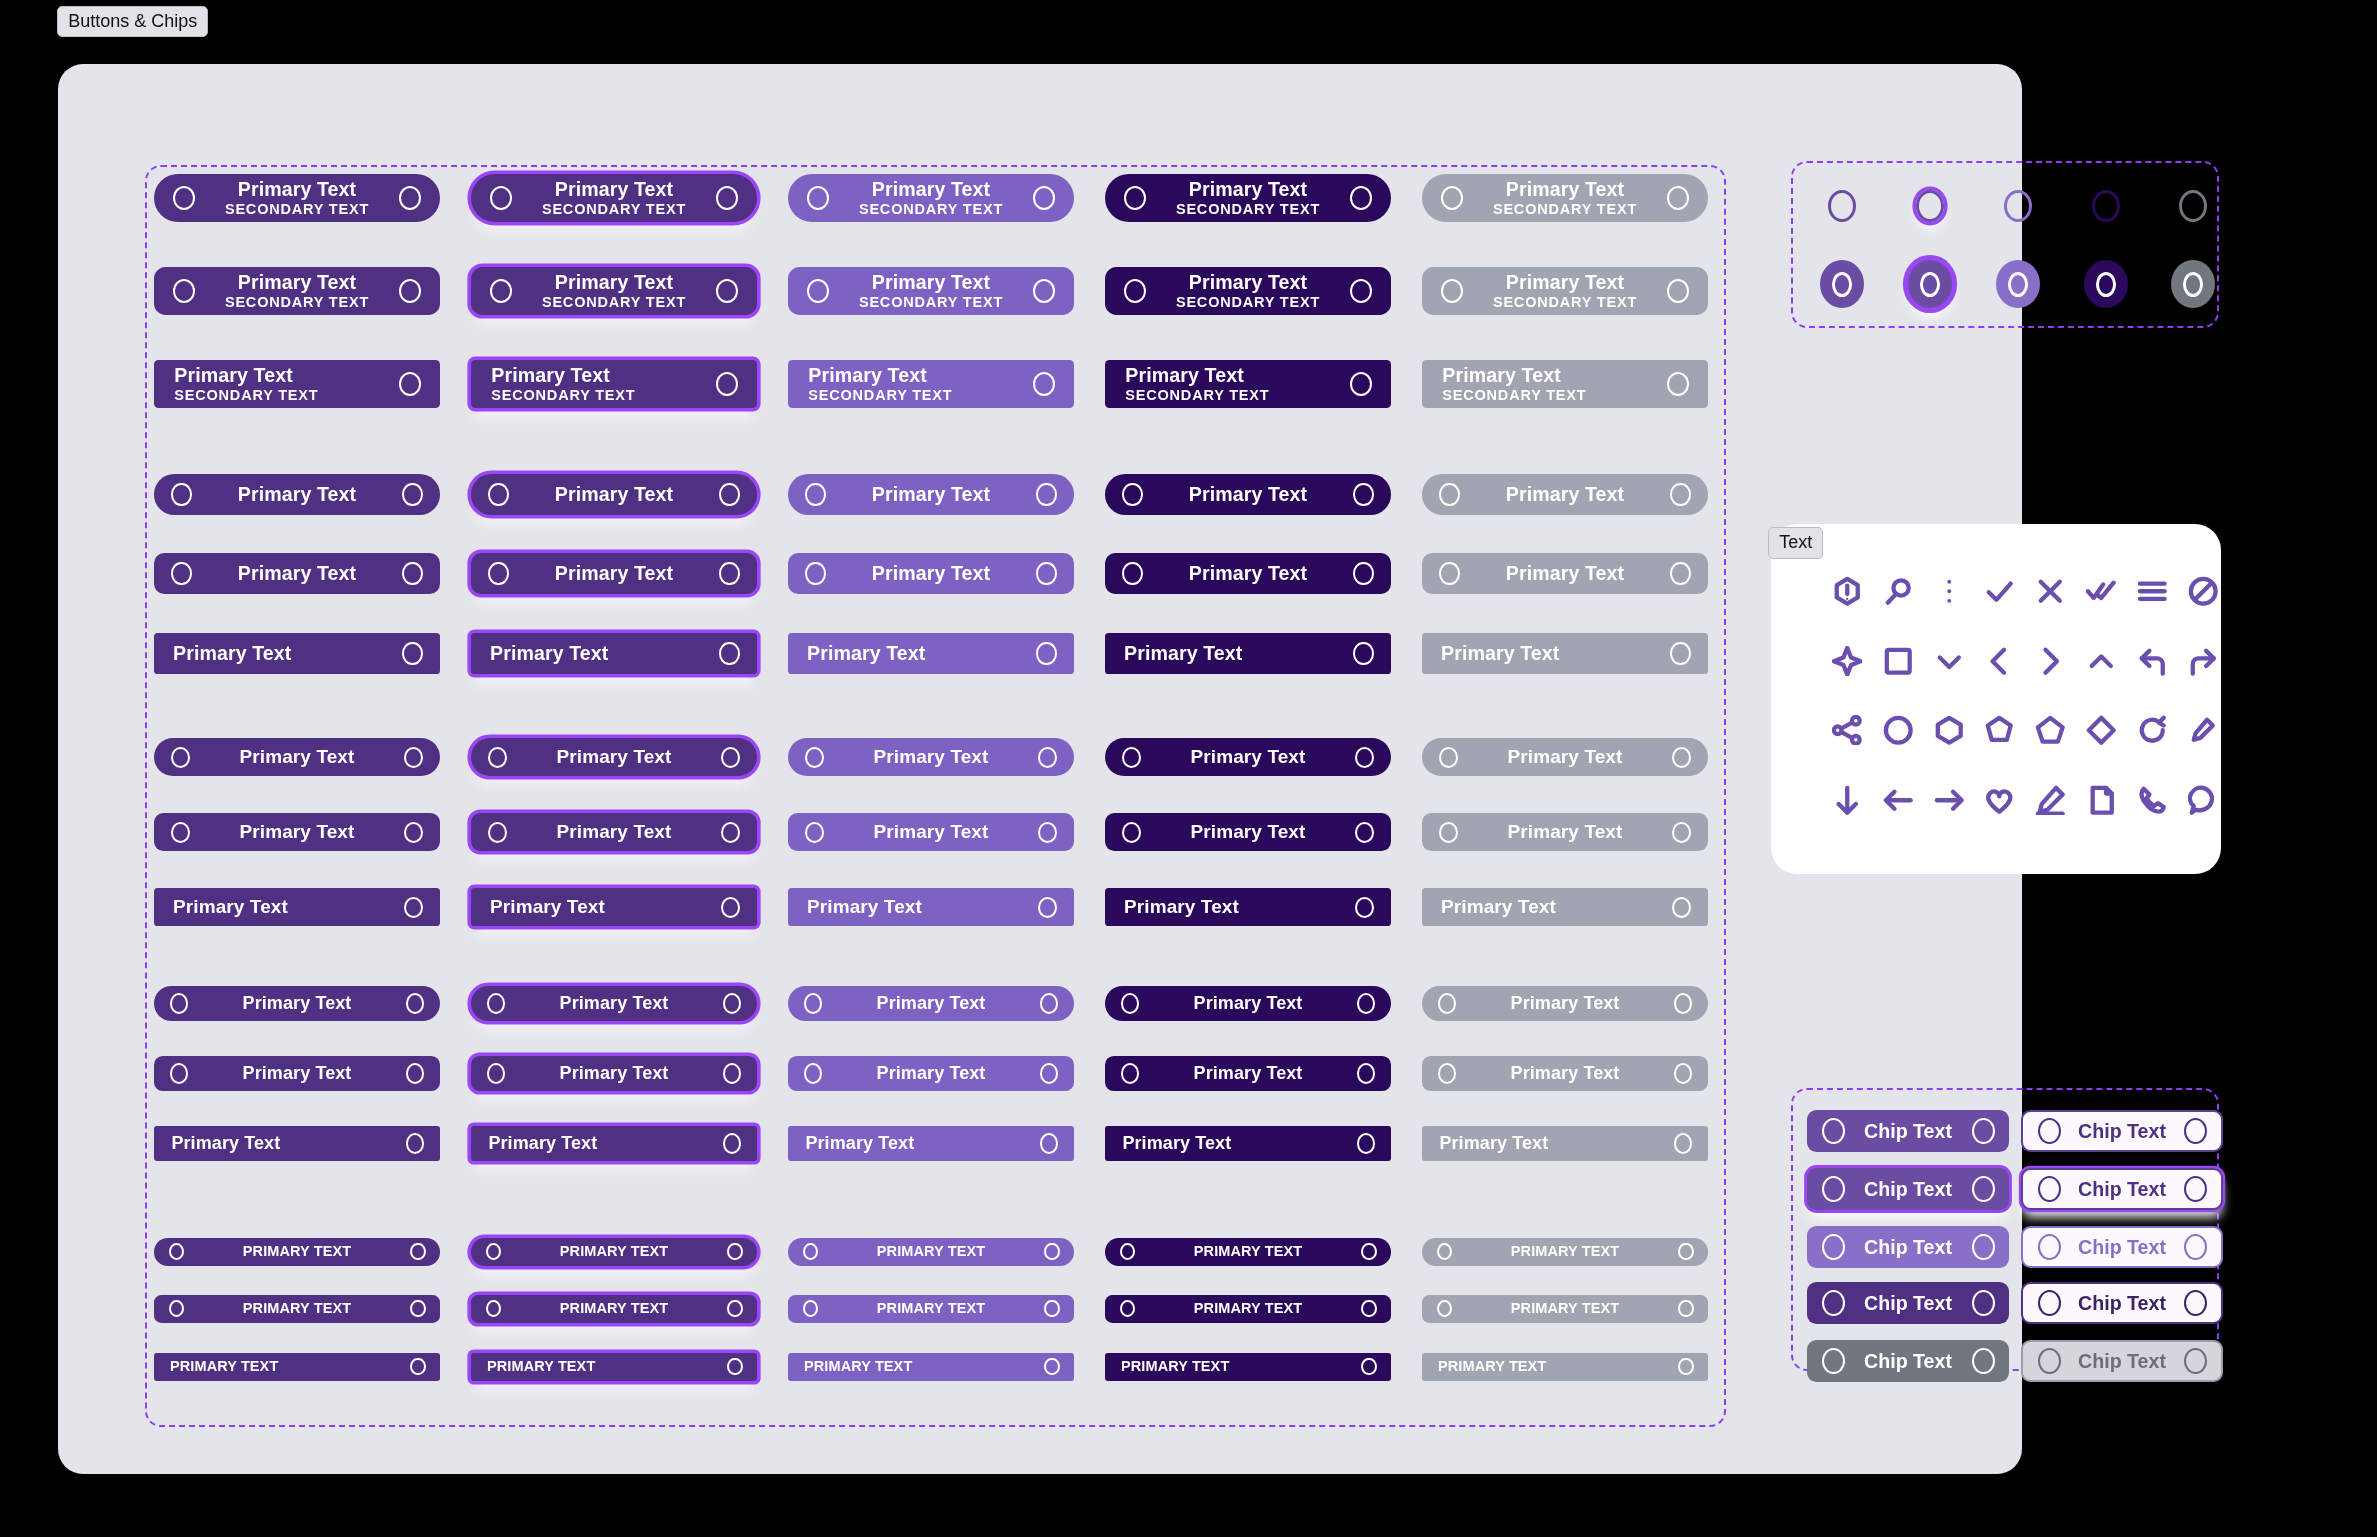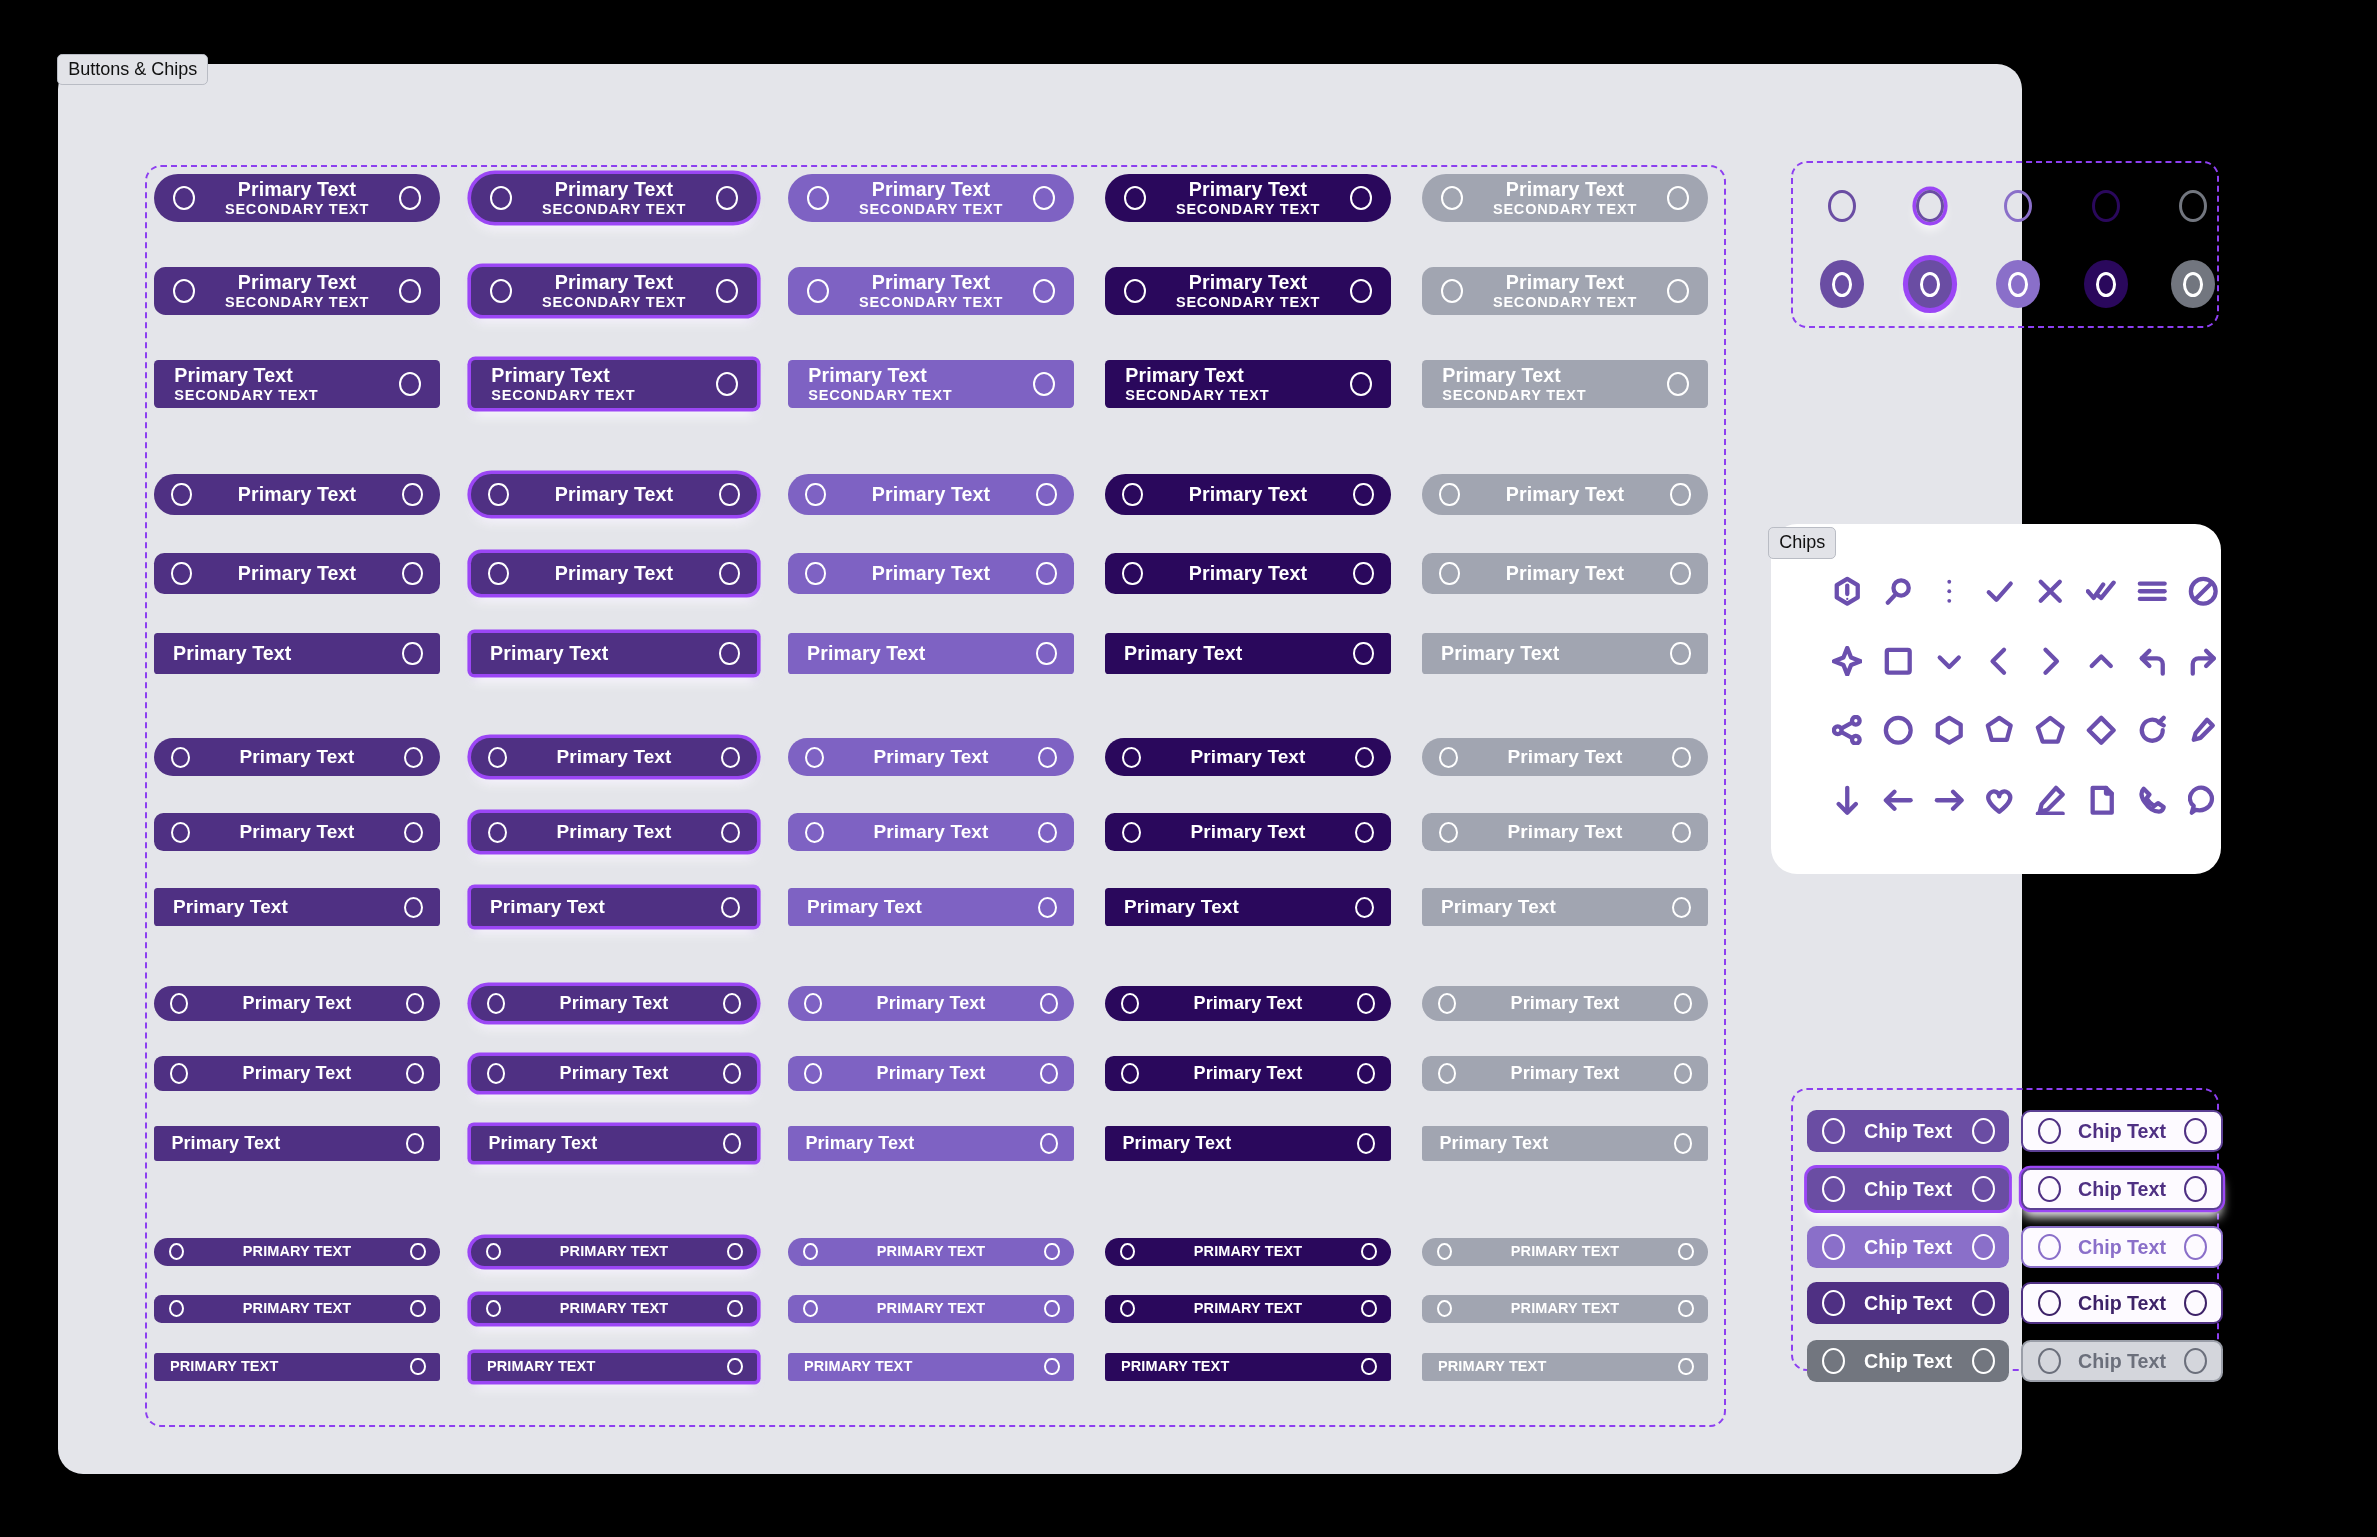--- a/index.html
+++ b/index.html
@@ -73,32 +73,32 @@
   .chip{
     position:absolute;box-sizing:border-box;display:flex;align-items:center;
     border-radius:9.4px;
   }
   .chip .c-lead,.chip .c-trail{flex:0 0 auto;}
   .chip .c-label{flex:1 1 auto;text-align:center;font-weight:700;font-size:19.6px;white-space:nowrap;}
 </style>
 </head>
 <body>
 
-<div class="frame-label" style="left:57px;top:5.8px;margin-top:48px;">Buttons &amp; Chips</div>
+<div class="frame-label" style="left:57px;top:5.8px;">Buttons &amp; Chips</div>
 
 <div class="canvas"></div>
 
 <div class="dashed" style="left:145px;top:165px;width:1581px;height:1262px;"></div>
 
 <div class="dashed" style="left:1791px;top:161px;width:428px;height:167px;"></div>
 
 <div class="dashed" style="left:1791px;top:1088px;width:428px;height:283px;"></div>
 
 <div class="icons-panel" style="left:1771px;top:524px;width:450px;height:350px;"></div>
-<div class="frame-label" style="left:1768px;top:527px;">Chips</div>
+<div class="frame-label" style="left:1768px;top:527px;">Text</div>
 
 <div id="grid-root">
     <div class="btn c1" style="left: 154px; top: 174px; width: 286px; height: 48px; border-radius: 24px; padding-left: 19px; padding-right: 19px;">
       <span class="lead">
         <span class="ring" style="width: 22px; height: 24px; border-width: 2.9px;"></span>
       </span>
       <span class="labels">
         <span class="ptext" style="font-size: 19.6px;">Primary Text</span>
         <span class="stext" style="font-size: 14.5px; margin-top: 2.2px;">SECONDARY TEXT</span>
       </span>

